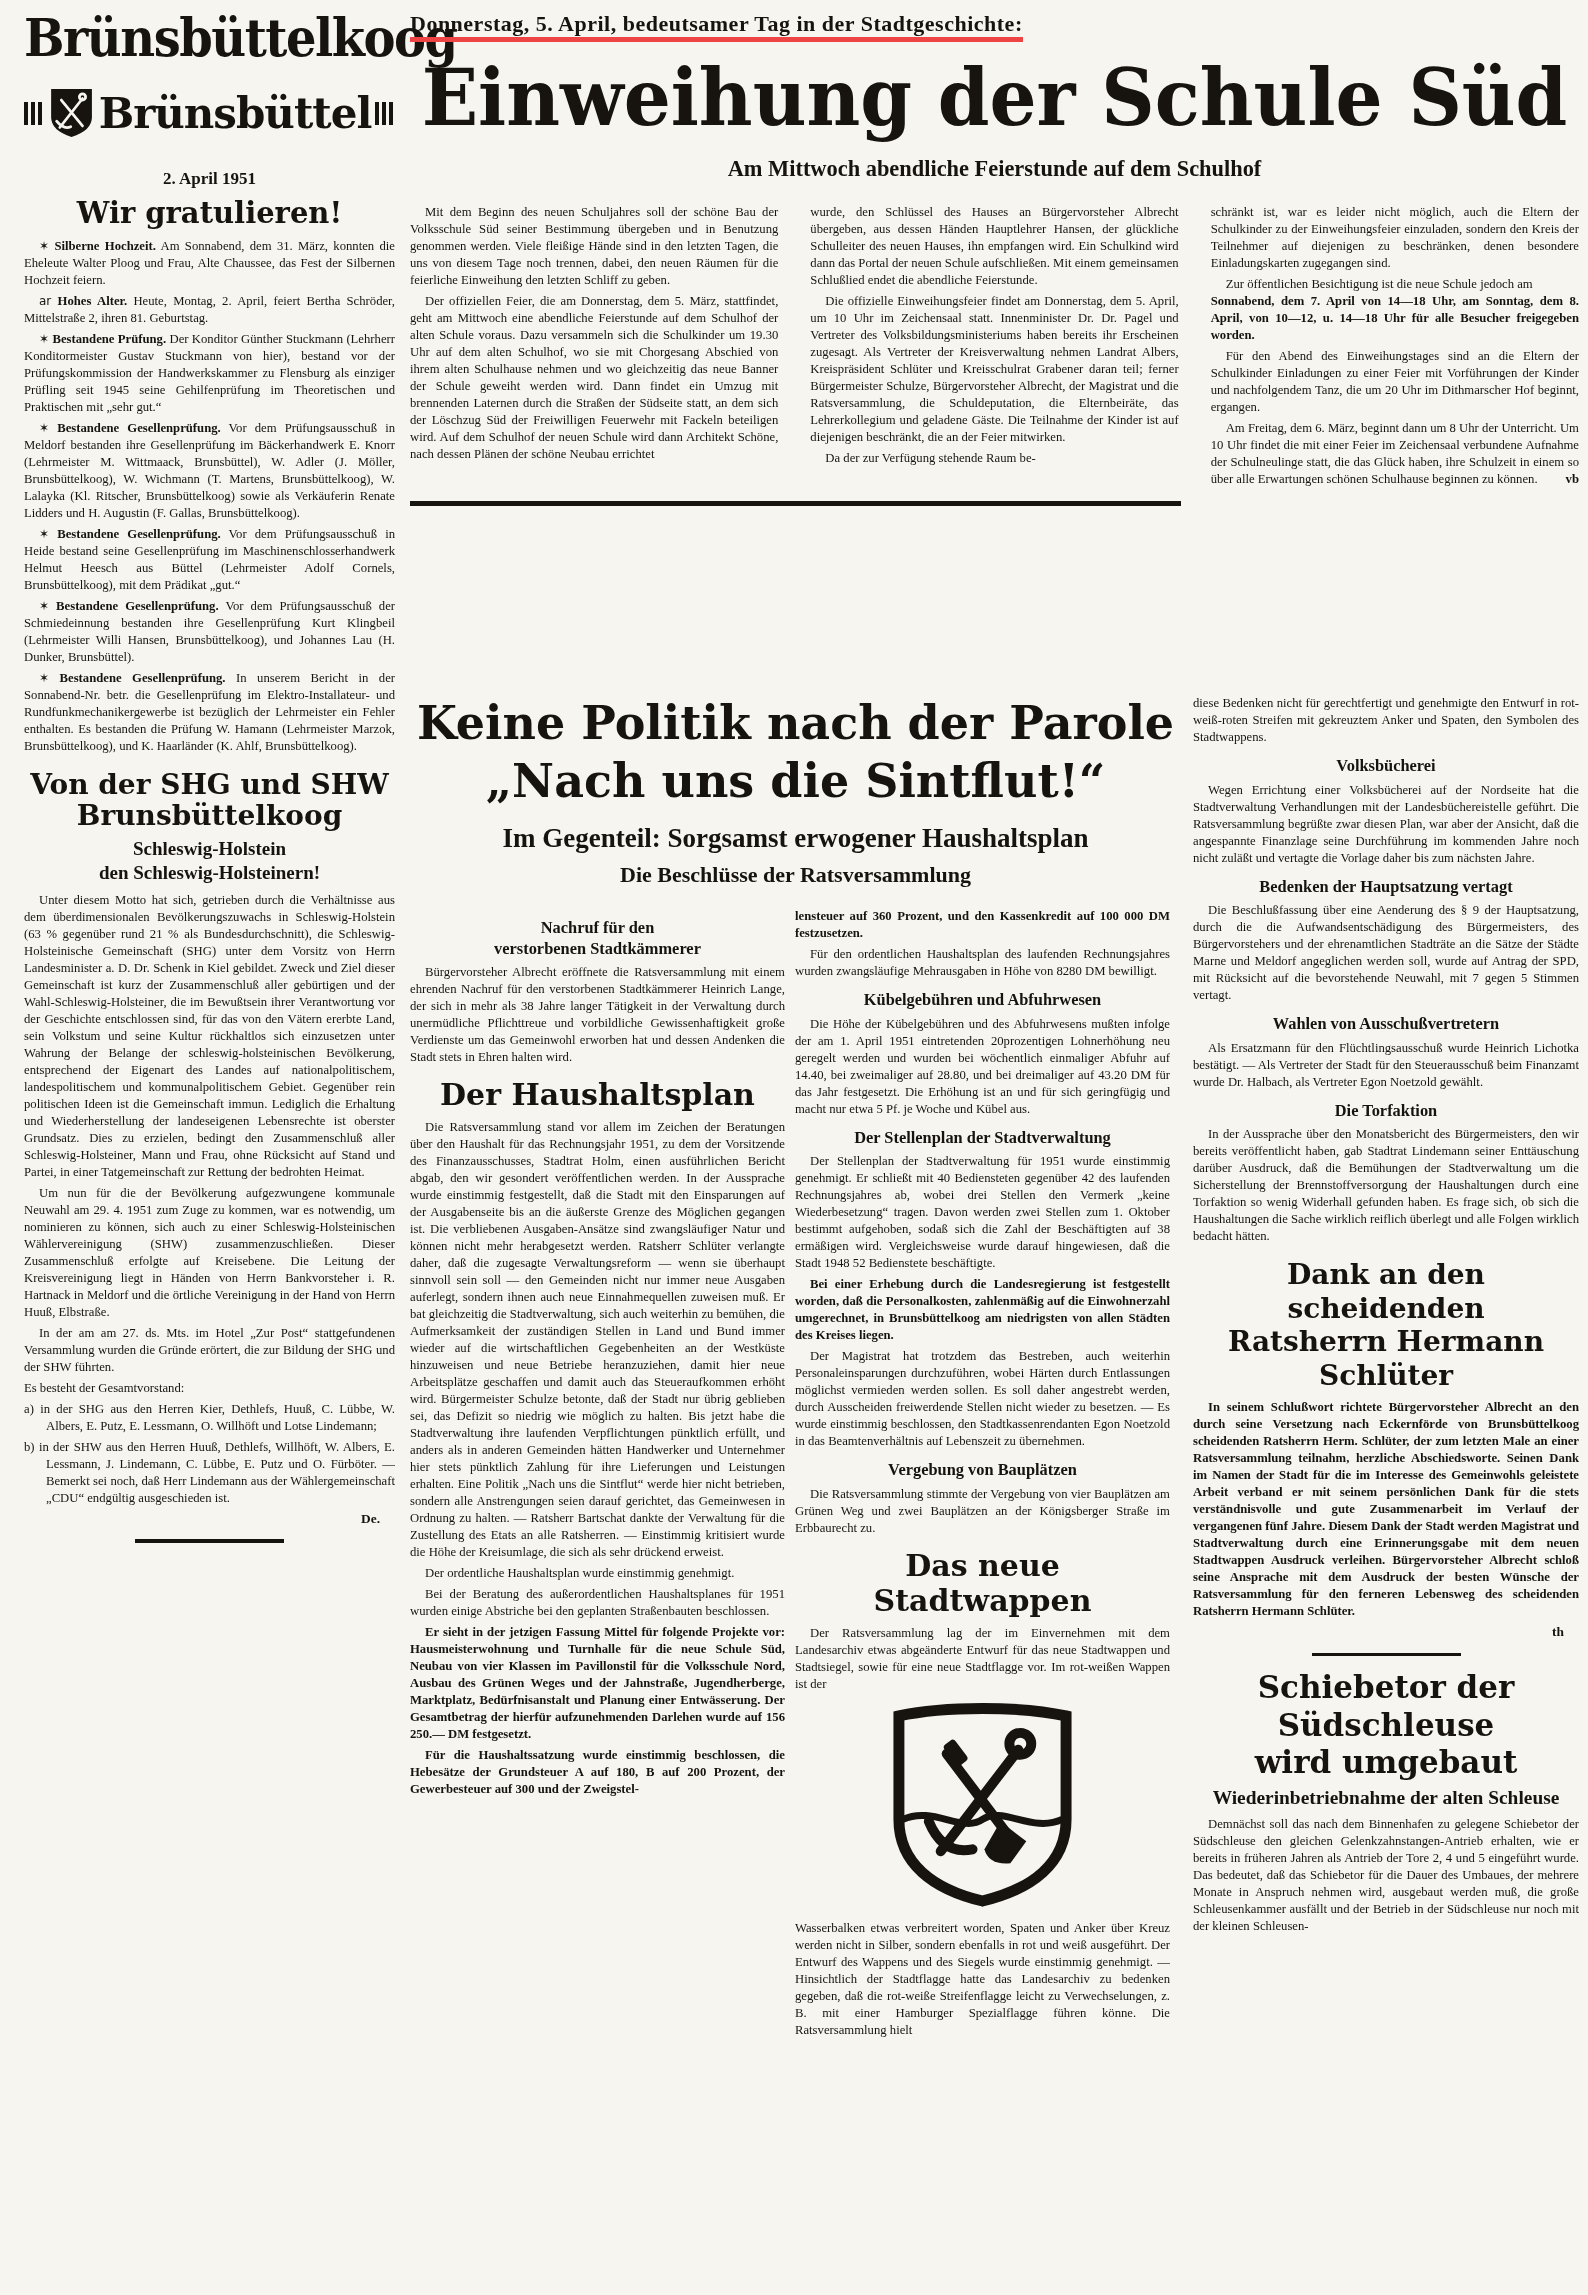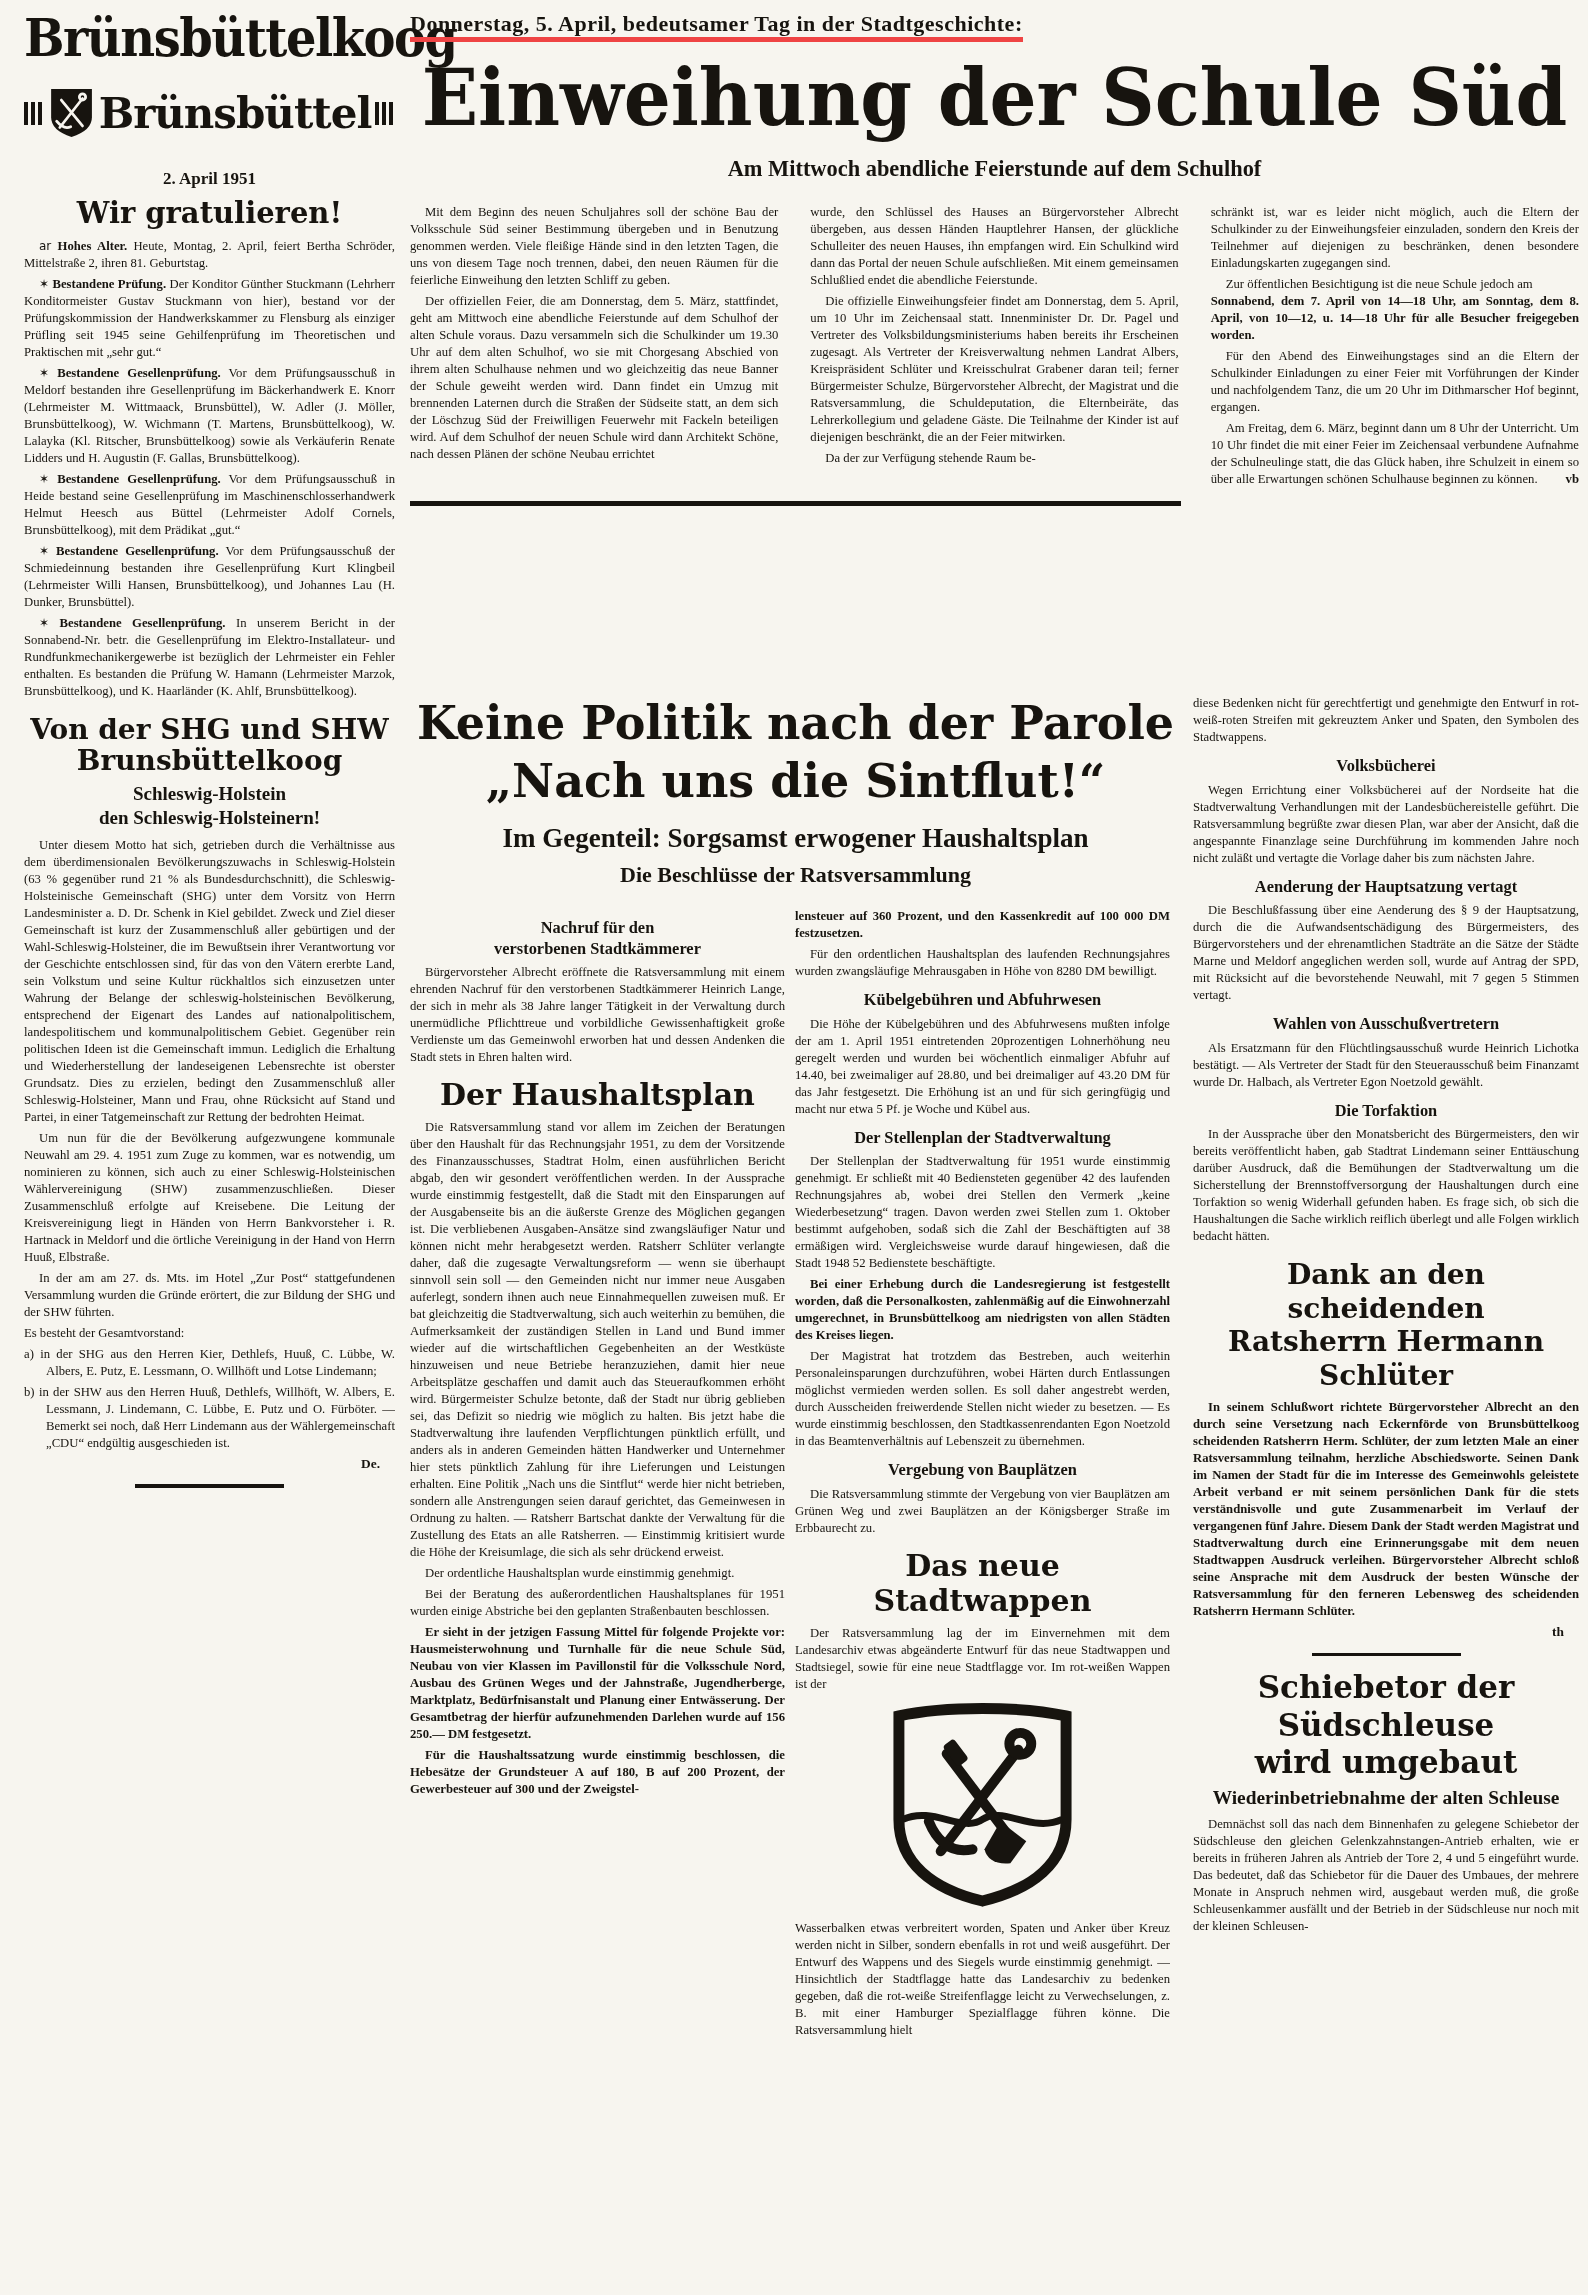--- a/index.html
+++ b/index.html
@@ -88,20 +88,21 @@
         </g>
       </svg>
       <div class="masthead-title2">Brünsbüttel</div>
       <div class="ribbon"></div>
     </div>
 
     <div class="masthead-date">2. April 1951</div>
 
     <div class="h-grat">Wir gratulieren!</div>
 
+    <p class="body"><span class="star">✶</span> <b>Silberne Hochzeit.</b> <span>Am Sonnabend, dem 31. März, konnten die Eheleute Walter Ploog und Frau, Alte Chaussee, das Fest der Silbernen Hochzeit feiern.</span></p>
     <p class="body"><span class="star">ar</span> <b>Hohes Alter.</b> <span>Heute, Montag, 2. April, feiert Bertha Schröder, Mittelstraße 2, ihren 81. Geburtstag.</span></p>
     <p class="body"><span class="star">✶</span> <b>Bestandene Prüfung.</b> <span>Der Konditor Günther Stuckmann (Lehrherr Konditormeister Gustav Stuckmann von hier), bestand vor der Prüfungskommission der Handwerkskammer zu Flensburg als einziger Prüfling seit 1945 seine Gehilfenprüfung im Theoretischen und Praktischen mit „sehr gut.“</span></p>
     <p class="body"><span class="star">✶</span> <b>Bestandene Gesellenprüfung.</b> <span>Vor dem Prüfungsausschuß in Meldorf bestanden ihre Gesellenprüfung im Bäckerhandwerk E. Knorr (Lehrmeister M. Wittmaack, Brunsbüttel), W. Adler (J. Möller, Brunsbüttelkoog), W. Wichmann (T. Martens, Brunsbüttelkoog), W. Lalayka (Kl. Ritscher, Brunsbüttelkoog) sowie als Verkäuferin Renate Lidders und H. Augustin (F. Gallas, Brunsbüttelkoog).</span></p>
     <p class="body"><span class="star">✶</span> <b>Bestandene Gesellenprüfung.</b> <span>Vor dem Prüfungsausschuß in Heide bestand seine Gesellenprüfung im Maschinenschlosserhandwerk Helmut Heesch aus Büttel (Lehrmeister Adolf Cornels, Brunsbüttelkoog), mit dem Prädikat „gut.“</span></p>
     <p class="body"><span class="star">✶</span> <b>Bestandene Gesellenprüfung.</b> <span>Vor dem Prüfungsausschuß der Schmiedeinnung bestanden ihre Gesellenprüfung Kurt Klingbeil (Lehrmeister Willi Hansen, Brunsbüttelkoog), und Johannes Lau (H. Dunker, Brunsbüttel).</span></p>
     <p class="body"><span class="star">✶</span> <b>Bestandene Gesellenprüfung.</b> <span>In unserem Bericht in der Sonnabend-Nr. betr. die Gesellenprüfung im Elektro-Installateur- und Rundfunkmechanikergewerbe ist bezüglich der Lehrmeister ein Fehler enthalten. Es bestanden die Prüfung W. Hamann (Lehrmeister Marzok, Brunsbüttelkoog), und K. Haarländer (K. Ahlf, Brunsbüttelkoog).</span></p>
 
     <div class="h-shg">
       <span>Von der SHG und SHW</span><br>
       <span>Brunsbüttelkoog</span>
@@ -199,21 +200,21 @@
         </div>
         <p class="body noindent">Wasserbalken etwas verbreitert worden, Spaten und Anker über Kreuz werden nicht in Silber, sondern ebenfalls in rot und weiß ausgeführt. Der Entwurf des Wappens und des Siegels wurde einstimmig genehmigt. — Hinsichtlich der Stadtflagge hatte das Landesarchiv zu bedenken gegeben, daß die rot-weiße Streifenflagge leicht zu Verwechselungen, z. B. mit einer Hamburger Spezialflagge führen könne. Die Ratsversammlung hielt</p>
       </div>
     </div>
   </div>
 
   <div class="abs col-right">
     <p class="body noindent">diese Bedenken nicht für gerechtfertigt und genehmigte den Entwurf in rot-weiß-roten Streifen mit gekreuztem Anker und Spaten, den Symbolen des Stadtwappens.</p>
     <div class="h-sec">Volksbücherei</div>
     <p class="body">Wegen Errichtung einer Volksbücherei auf der Nordseite hat die Stadtverwaltung Verhandlungen mit der Landesbüchereistelle geführt. Die Ratsversammlung begrüßte zwar diesen Plan, war aber der Ansicht, daß die angespannte Finanzlage seine Durchführung im kommenden Jahre noch nicht zuläßt und vertagte die Vorlage daher bis zum nächsten Jahre.</p>
-    <div class="h-sec">Aenderung der Hauptsatzung vertagt</div>
+    <div class="h-sec">Bedenken der Hauptsatzung vertagt</div>
     <p class="body">Die Beschlußfassung über eine Aenderung des § 9 der Hauptsatzung, durch die die Aufwandsentschädigung des Bürgermeisters, des Bürgervorstehers und der ehrenamtlichen Stadträte an die Sätze der Städte Marne und Meldorf angeglichen werden soll, wurde auf Antrag der SPD, mit Rücksicht auf die bevorstehende Neuwahl, mit 7 gegen 5 Stimmen vertagt.</p>
     <div class="h-sec">Wahlen von Ausschußvertretern</div>
     <p class="body">Als Ersatzmann für den Flüchtlingsausschuß wurde Heinrich Lichotka bestätigt. — Als Vertreter der Stadt für den Steuerausschuß beim Finanzamt wurde Dr. Halbach, als Vertreter Egon Noetzold gewählt.</p>
     <div class="h-sec">Die Torfaktion</div>
     <p class="body">In der Aussprache über den Monatsbericht des Bürgermeisters, den wir bereits veröffentlicht haben, gab Stadtrat Lindemann seiner Enttäuschung darüber Ausdruck, daß die Bemühungen der Stadtverwaltung um die Sicherstellung der Brennstoffversorgung der Haushaltungen durch eine Torfaktion so wenig Widerhall gefunden haben. Es frage sich, ob sich die Haushaltungen die Sache wirklich reiflich überlegt und alle Folgen wirklich bedacht hätten.</p>
 
     <div class="h-big2">
       <span>Dank an den scheidenden</span><br>
       <span>Ratsherrn Hermann Schlüter</span>
     </div>

